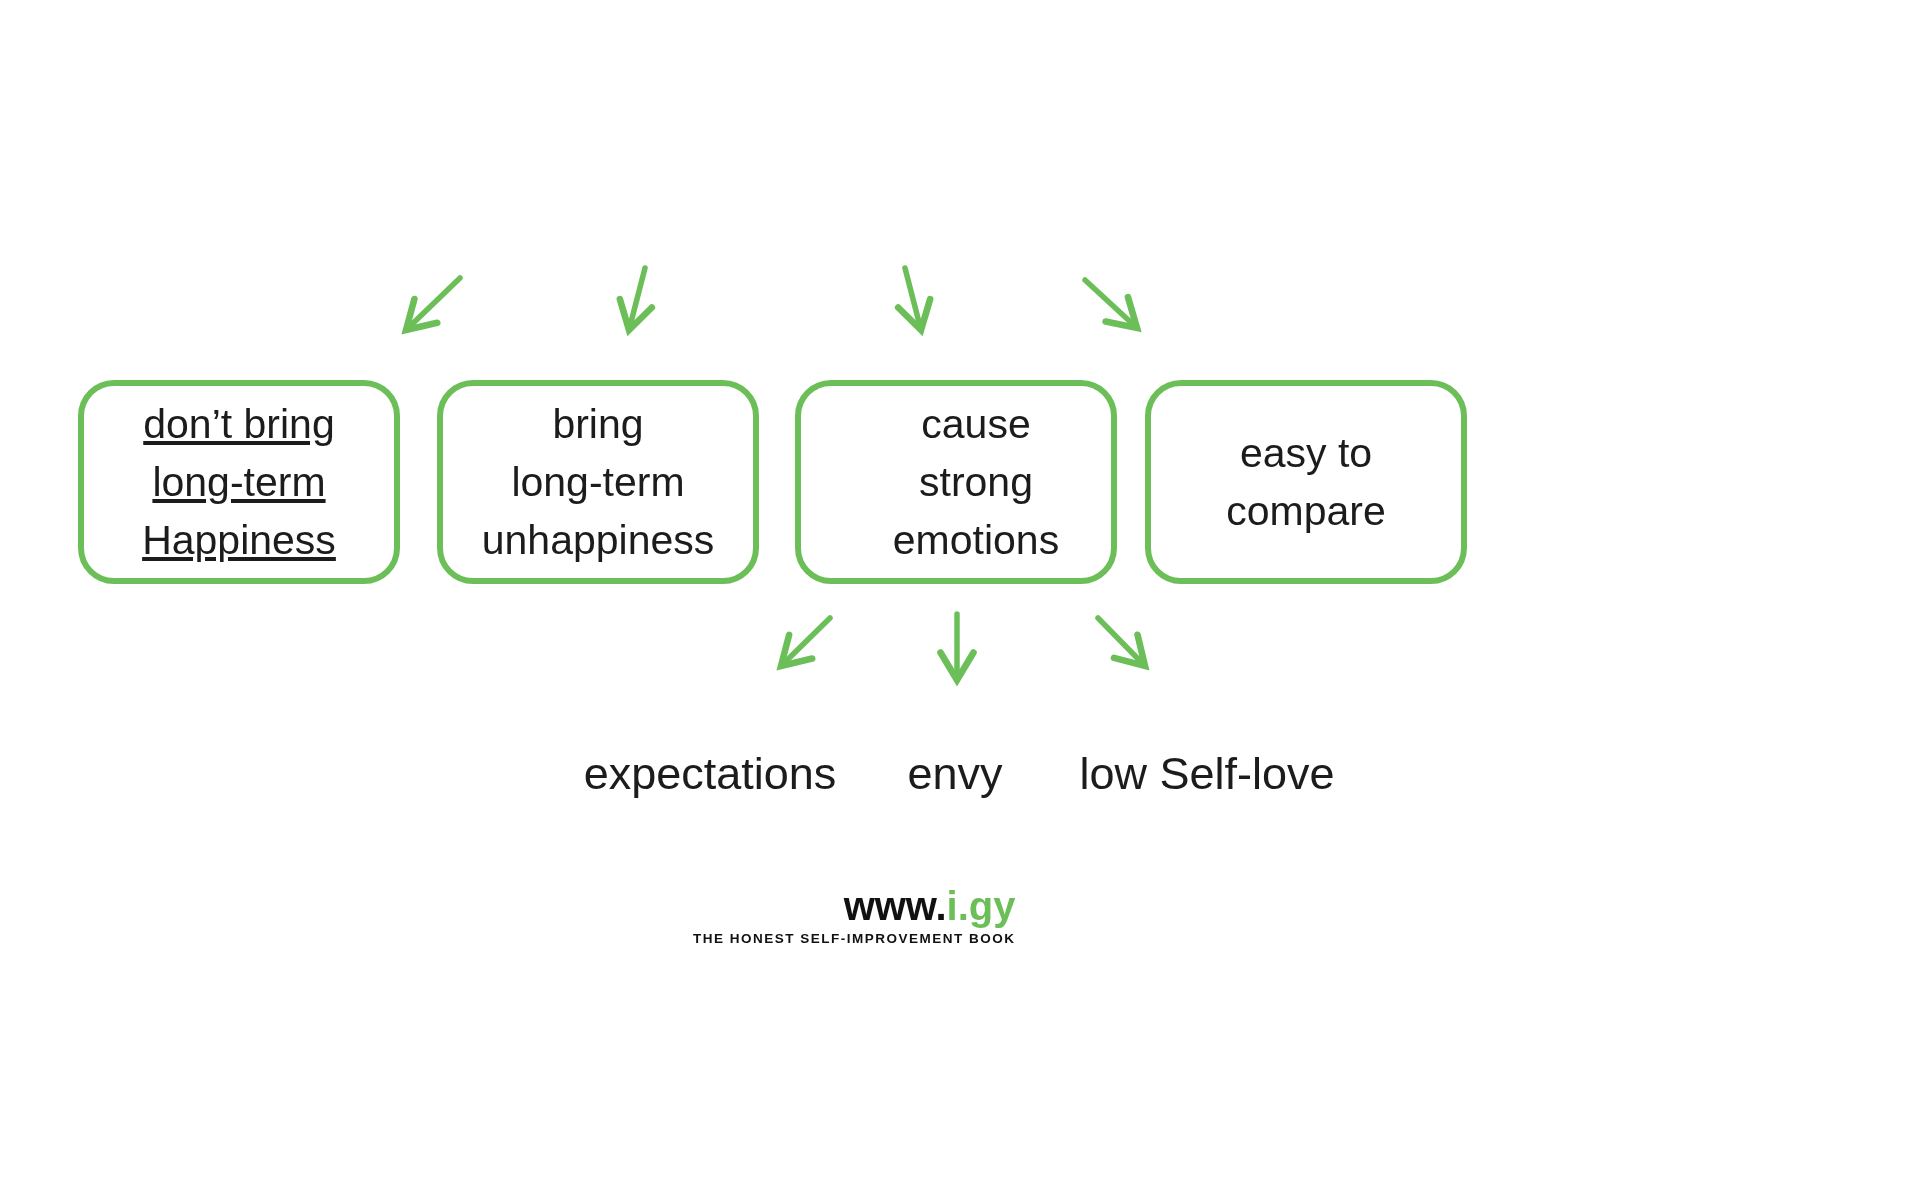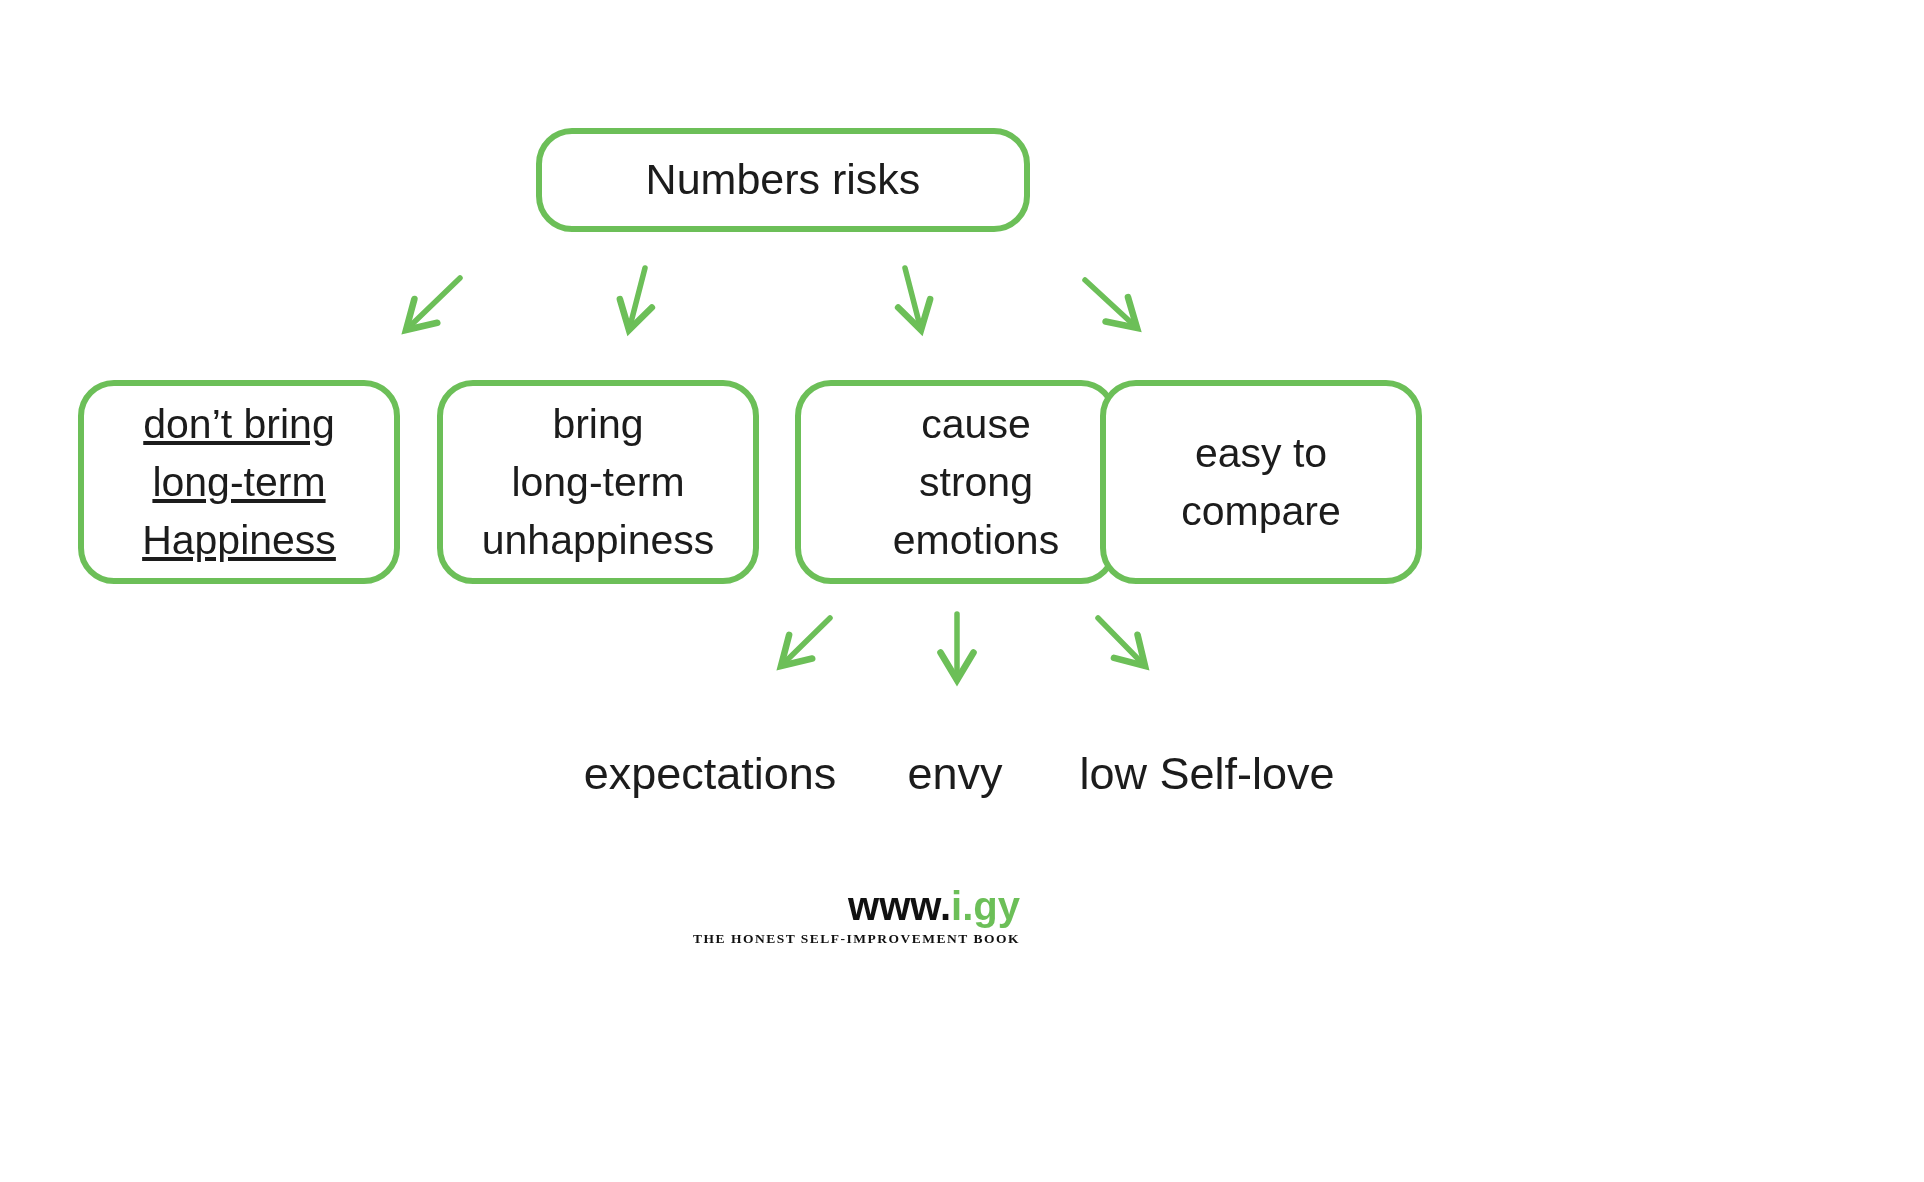--- a/index.html
+++ b/index.html
@@ -33,21 +33,21 @@
     font-size: 43px;
   }
   .child-node {
     top: 380px;
     width: 322px; height: 204px;
     font-size: 41px;
   }
   .child-1 { left: 78px; text-decoration: underline; }
   .child-2 { left: 437px; }
   .child-3 { left: 795px; padding-left: 40px; }
-  .child-4 { left: 1100px; }
+  .child-4 { left: 1145px; }
   .leaf-label {
     position: absolute;
     top: 748px;
     transform: translateX(-50%);
     font-size: 45px;
     color: #1c1c1c;
     white-space: nowrap;
   }
   .leaf-1 { left: 710px; }
   .leaf-2 { left: 955px; }
@@ -76,21 +76,20 @@
     text-align: right;
   }
   .footer .url .green { color: #6cbf58; }
   .footer .tagline {
     margin-top: 3px;
     font-size: 13.5px;
     font-weight: bold;
     letter-spacing: 1.5px;
     color: #111111;
     white-space: nowrap;
-    font-family: Liberation Serif, serif;
   }
 </style>
 </head>
 <body>
 
 <div class="canvas">
 
   <svg class="connectors" width="1924" height="1182" viewBox="0 0 1924 1182">
     <defs>
       <marker id="arrowhead" markerWidth="9" markerHeight="9" refX="6" refY="4" orient="auto" markerUnits="strokeWidth">
@@ -99,23 +98,20 @@
     </defs>
     <path class="shaft" d="M460,278 L406,330" marker-end="url(#arrowhead)"></path>
     <path class="shaft" d="M645,268 L629,330" marker-end="url(#arrowhead)"></path>
     <path class="shaft" d="M905,268 L921,330" marker-end="url(#arrowhead)"></path>
     <path class="shaft" d="M1085,280 L1137,328" marker-end="url(#arrowhead)"></path>
     <path class="shaft" d="M830,618 L781,666" marker-end="url(#arrowhead)"></path>
     <path class="shaft" d="M957,614 L957,680" marker-end="url(#arrowhead)"></path>
     <path class="shaft" d="M1098,618 L1145,666" marker-end="url(#arrowhead)"></path>
   </svg>
 
-  <div class="node root-node">
-    <div class="label">Numbers risks</div>
-  </div>
 
   <div class="node child-node child-1">
     <div class="label">don’t bring
 long-term
 Happiness</div>
   </div>
   <div class="node child-node child-2">
     <div class="label">bring
 long-term
 unhappiness</div>

